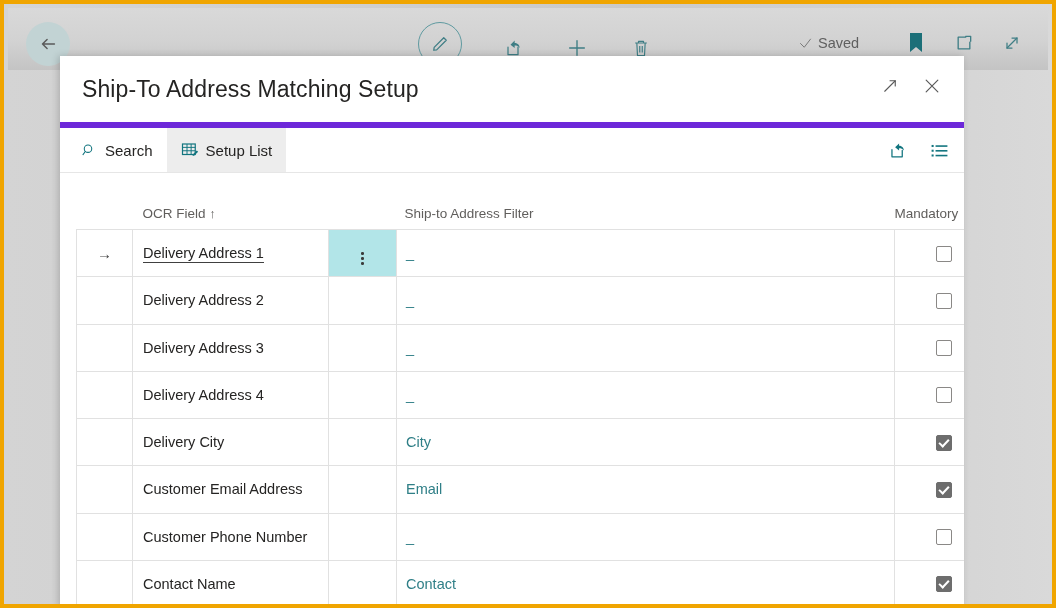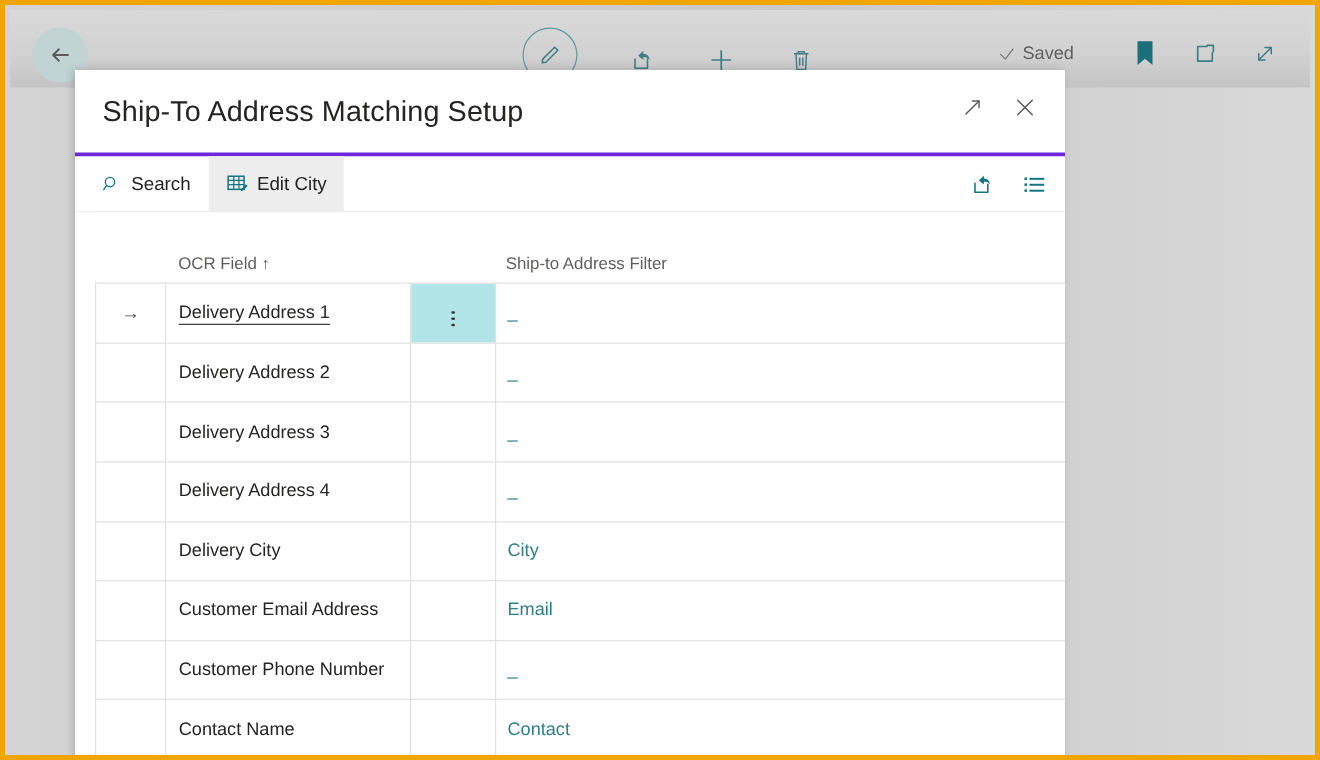--- a/index.html
+++ b/index.html
@@ -80,21 +80,21 @@
     color: #606060;
     font-size: 14.5px;
     white-space: nowrap;
   }
 
   
   #dialog {
     position: absolute;
     left: 56px;
     top: 52px;
-    width: 792px;
+    width: 904px;
     height: 552px;
     background: #ffffff;
     box-shadow: -2px 0 7px rgba(0,0,0,0.18);
     display: flex;
     flex-direction: column;
     overflow: hidden;
   }
   #dialog-header {
     position: relative;
     height: 66px;
@@ -123,21 +123,21 @@
     color: #595959;
     display: flex;
     align-items: center;
     justify-content: center;
   }
 
   
   #command-bar {
     flex: 0 0 auto;
     height: 44px;
-    border-top: 3px solid #6d28d9;
+    border-top: 6px solid #6d28d9;
     border-bottom: 1px solid #e6e6e6;
     display: flex;
     align-items: stretch;
     padding-left: 6px;
     position: relative;
   }
   .cmd-item {
     display: flex;
     align-items: center;
     gap: 7px;
@@ -397,21 +397,21 @@
       </div>
 
       <div class="cmd-item active">
         <span class="cmd-icon">
           <svg width="18" height="18" viewBox="0 0 24 24">
             <rect x="2" y="4" width="17" height="14" fill="none" stroke="#12757f" stroke-width="1.6"></rect>
             <path d="M2 8.5 H19 M2 13 H19 M8 4 V18 M13.5 4 V18" stroke="#12757f" stroke-width="1.3"></path>
             <path d="M16 17.5 L21 12.5 L22.8 14.3 L17.8 19.3 L15.4 20 Z" fill="#12757f"></path>
           </svg>
         </span>
-        <span>Edit City</span>
+        <span>Setup List</span>
       </div>
 
       <div id="command-bar-right">
         <div class="cmd-right-icon">
           <svg width="19" height="19" viewBox="0 0 24 24" fill="none" stroke="#12757f" stroke-width="1.6">
             <path d="M5 11 V20 H18 V12" stroke-linecap="round" stroke-linejoin="round"></path>
             <path d="M9 8 L14 3 L14 6 C18 6 20 9 20 12 C18.5 9.6 16.5 9 14 9 L14 12 Z" fill="#12757f" stroke="none"></path>
           </svg>
         </div>
         <div class="cmd-right-icon">

